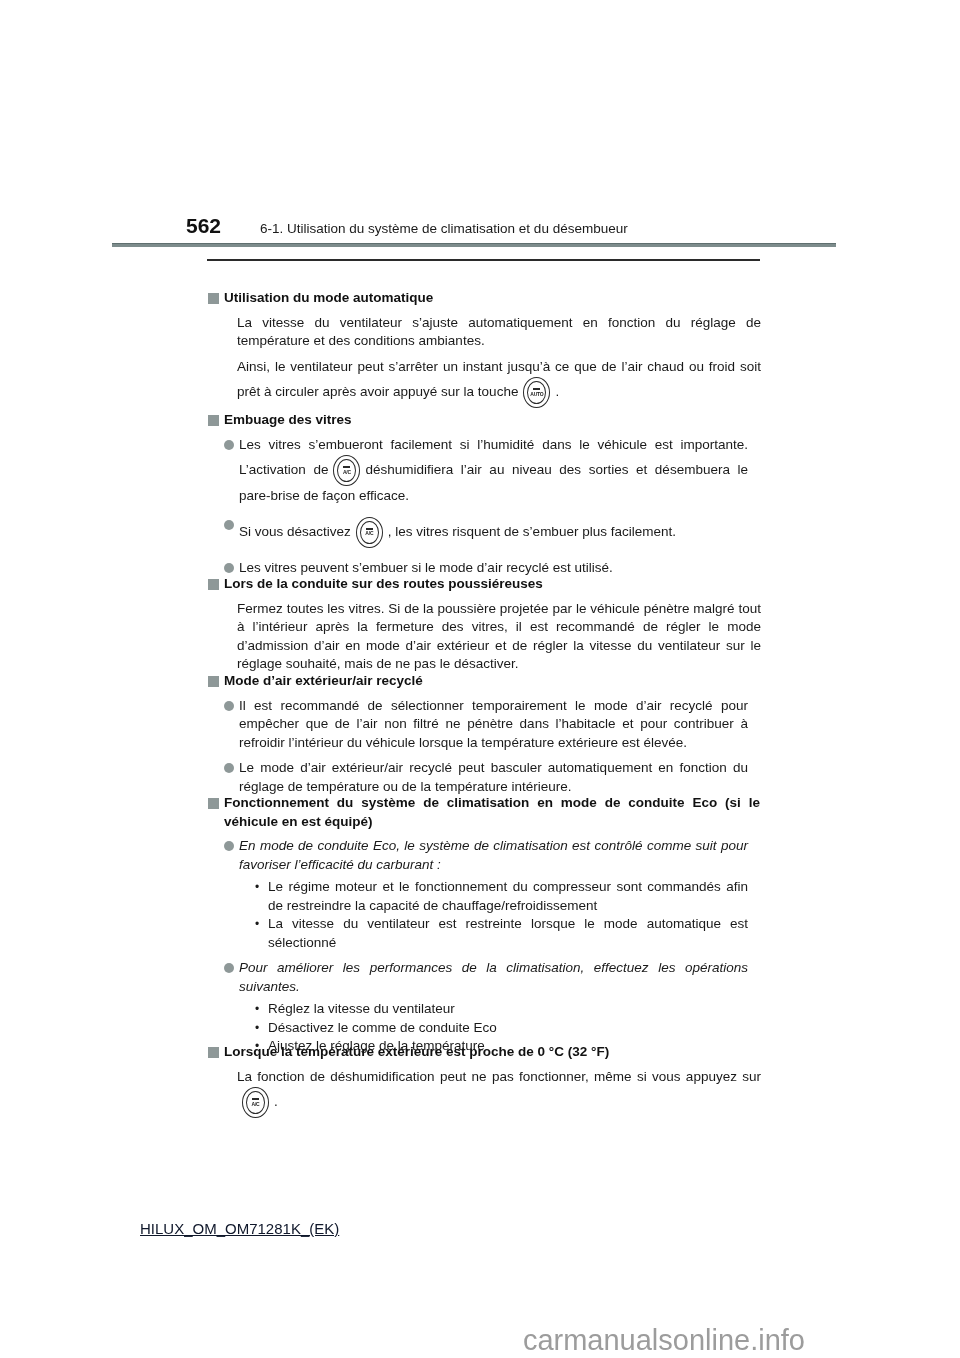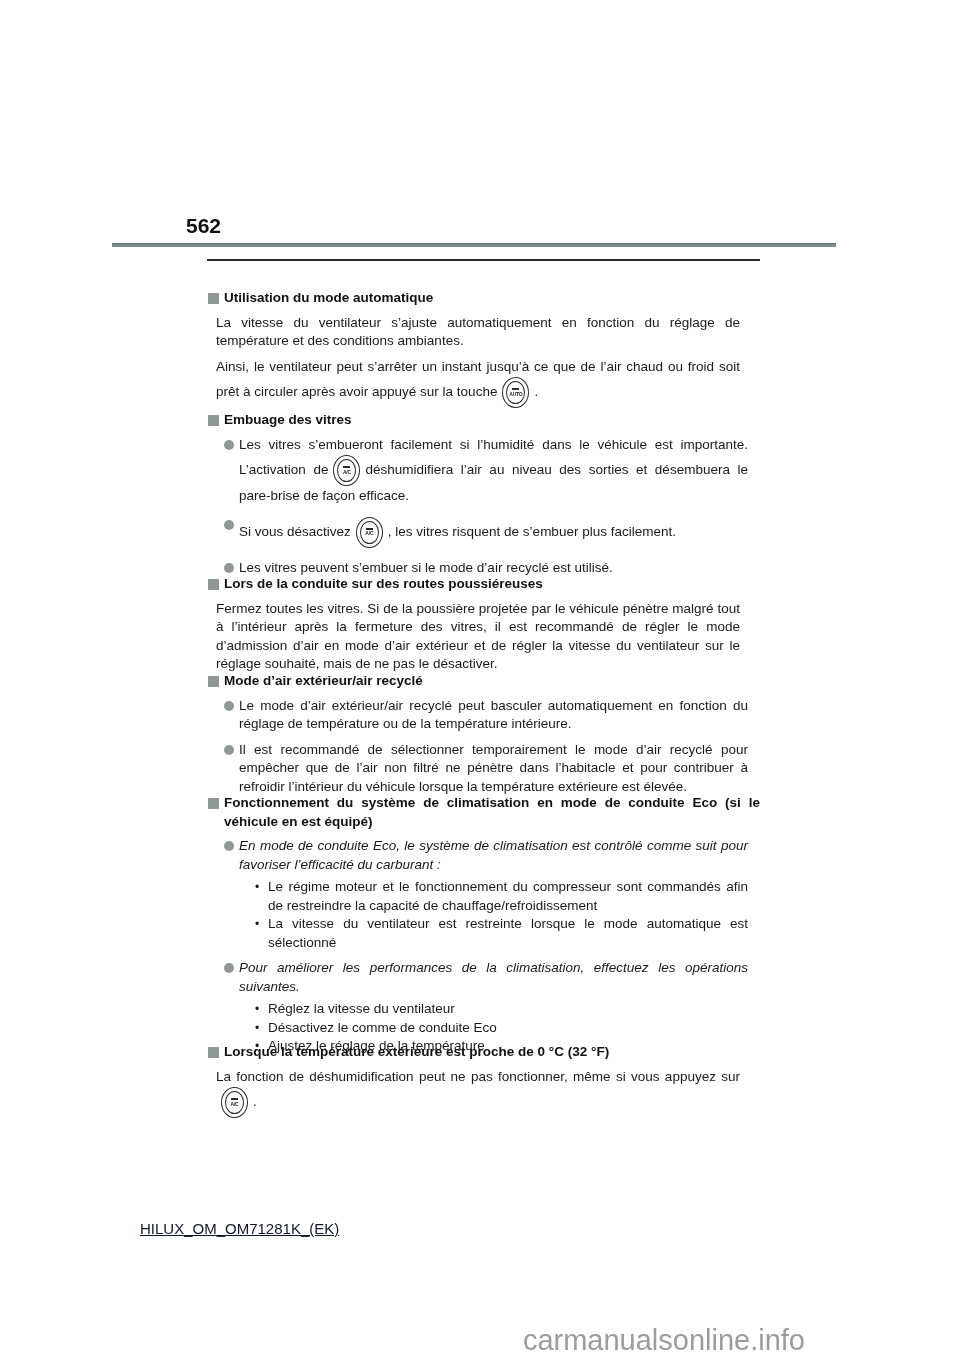--- a/index.html
+++ b/index.html
@@ -9,21 +9,21 @@
   }
   
   .page-number{position:absolute;left:186px;top:214px;font-size:21px;font-weight:bold;color:#111;}
   .header-title{position:absolute;left:260px;top:221px;font-size:13.5px;color:#1a1a1a;}
   .header-rule{position:absolute;left:112px;top:243px;width:747px;height:4px;background:#7d8c8c;border-top:1px solid #5f6f6f;box-sizing:border-box;}
   .content-topline{position:absolute;left:207px;top:259px;width:553px;height:2px;background:#2b2b2b;}
   
   .section{position:absolute;left:208px;width:552px;}
   .sec-title{position:relative;padding-left:16px;font-size:13.5px;font-weight:bold;line-height:18.5px;text-align:justify;margin-bottom:6px;color:#111;margin-top:21px;}
   .square-bullet{position:absolute;left:0;top:4px;width:11px;height:11px;background:#8e9898;}
-  .para{margin-left:8px;width:524px;box-sizing:border-box;font-size:13.5px;line-height:18.5px;text-align:justify;margin-bottom:7px;}
+  .para{margin-left:29px;width:524px;box-sizing:border-box;font-size:13.5px;line-height:18.5px;text-align:justify;margin-bottom:7px;}
   .bullet-item{position:relative;margin-left:16px;width:524px;box-sizing:border-box;padding-left:15px;font-size:13.5px;line-height:18.5px;text-align:justify;margin-bottom:7px;}
   .bullet-item.has-subs{margin-bottom:4px;font-style:italic;}
   .bullet-item.has-icon,.para.has-icon{margin-bottom:10px;}
   .circle-bullet{position:absolute;left:0;top:4px;width:10px;height:10px;border-radius:50%;background:#8e9898;}
   .sub-list{margin-left:46px;width:494px;box-sizing:border-box;margin-bottom:7px;}
   .sub-item{position:relative;padding-left:14px;font-size:13.5px;line-height:18.5px;text-align:justify;}
   .sub-marker{position:absolute;left:1px;top:0;font-size:12px;}
   
   .btn-icon{
     display:inline-flex;align-items:center;justify-content:center;
@@ -38,20 +38,21 @@
   .btn-icon .btn-label{font-size:5px;line-height:5px;font-weight:bold;color:#1a1a1a;letter-spacing:-0.2px;white-space:nowrap;}
   
   .footer-code{position:absolute;left:140px;top:1220px;font-size:15px;color:#0f172a;text-decoration:underline;}
   .watermark{position:absolute;right:31px;top:1324px;font-size:29px;color:#9c9c9c;}
 </style>
 </head>
 <body>
 
 <div class="page">
   <div class="page-number">562</div>
+  <div class="header-title">6-1. Utilisation du système de climatisation et du désembueur</div>
   <div class="header-rule"></div>
   <div class="content-topline"></div>
 
   <div id="content">
       <div class="section" style="top: 268px;">
         <div class="sec-title"><span class="square-bullet"></span><span>Utilisation du mode automatique</span></div>
         <div class="para"><span>La vitesse du ventilateur s’ajuste automatiquement en fonction du réglage de température et des conditions ambiantes.</span></div>
         <div class="para has-icon"><span>Ainsi, le ventilateur peut s’arrêter un instant jusqu’à ce que de l’air chaud ou froid soit prêt à circuler après avoir appuyé sur la touche</span><span class="btn-icon">
             <span class="btn-inner">
               <span class="btn-bar"></span>
@@ -74,22 +75,22 @@
             </span>
           </span><span>, les vitres risquent de s’embuer plus facilement.</span></div>
         <div class="bullet-item"><span class="circle-bullet"></span><span>Les vitres peuvent s’embuer si le mode d’air recyclé est utilisé.</span></div>
       </div>
       <div class="section" style="top: 554px;">
         <div class="sec-title"><span class="square-bullet"></span><span>Lors de la conduite sur des routes poussiéreuses</span></div>
         <div class="para"><span>Fermez toutes les vitres. Si de la poussière projetée par le véhicule pénètre malgré tout à l’intérieur après la fermeture des vitres, il est recommandé de régler le mode d’admission d’air en mode d’air extérieur et de régler la vitesse du ventilateur sur le réglage souhaité, mais de ne pas le désactiver.</span></div>
       </div>
       <div class="section" style="top: 651px;">
         <div class="sec-title"><span class="square-bullet"></span><span>Mode d’air extérieur/air recyclé</span></div>
+        <div class="bullet-item"><span class="circle-bullet"></span><span>Il est recommandé de sélectionner temporairement le mode d’air recyclé pour empêcher que de l’air non filtré ne pénètre dans l’habitacle et pour contribuer à refroidir l’intérieur du véhicule lorsque la température extérieure est élevée.</span></div>
         <div class="bullet-item"><span class="circle-bullet"></span><span>Le mode d’air extérieur/air recyclé peut basculer automatiquement en fonction du réglage de température ou de la température intérieure.</span></div>
-        <div class="bullet-item"><span class="circle-bullet"></span><span>Il est recommandé de sélectionner temporairement le mode d’air recyclé pour empêcher que de l’air non filtré ne pénètre dans l’habitacle et pour contribuer à refroidir l’intérieur du véhicule lorsque la température extérieure est élevée.</span></div>
       </div>
       <div class="section" style="top: 773px;">
         <div class="sec-title"><span class="square-bullet"></span><span>Fonctionnement du système de climatisation en mode de conduite Eco (si le véhicule en est équipé)</span></div>
         <div class="bullet-item has-subs"><span class="circle-bullet"></span><span>En mode de conduite Eco, le système de climatisation est contrôlé comme suit pour favoriser l’efficacité du carburant :</span></div>
         <div class="sub-list">
           <div class="sub-item"><span class="sub-marker">•</span><span>Le régime moteur et le fonctionnement du compresseur sont commandés afin de restreindre la capacité de chauffage/refroidissement</span></div>
           <div class="sub-item"><span class="sub-marker">•</span><span>La vitesse du ventilateur est restreinte lorsque le mode automatique est sélectionné</span></div>
         </div>
         <div class="bullet-item has-subs"><span class="circle-bullet"></span><span>Pour améliorer les performances de la climatisation, effectuez les opérations suivantes.</span></div>
         <div class="sub-list">

